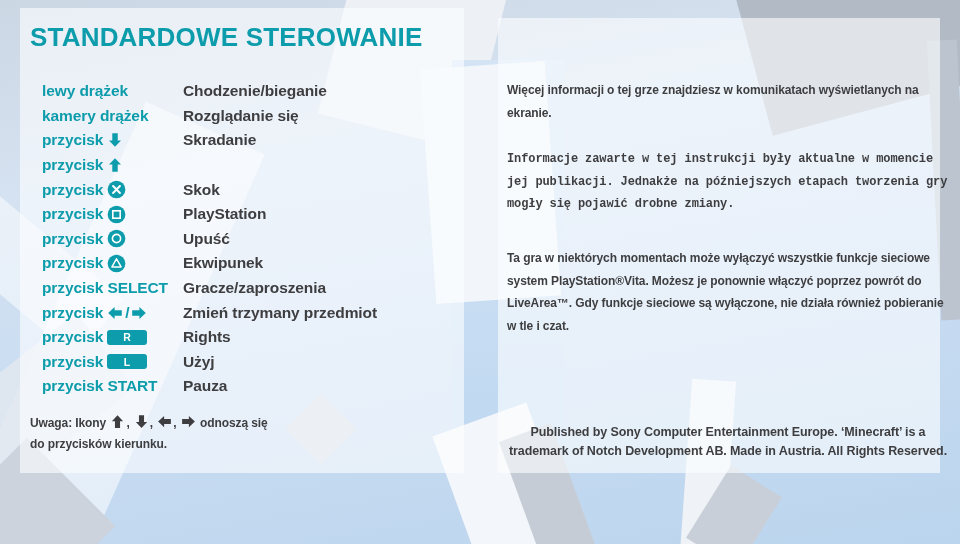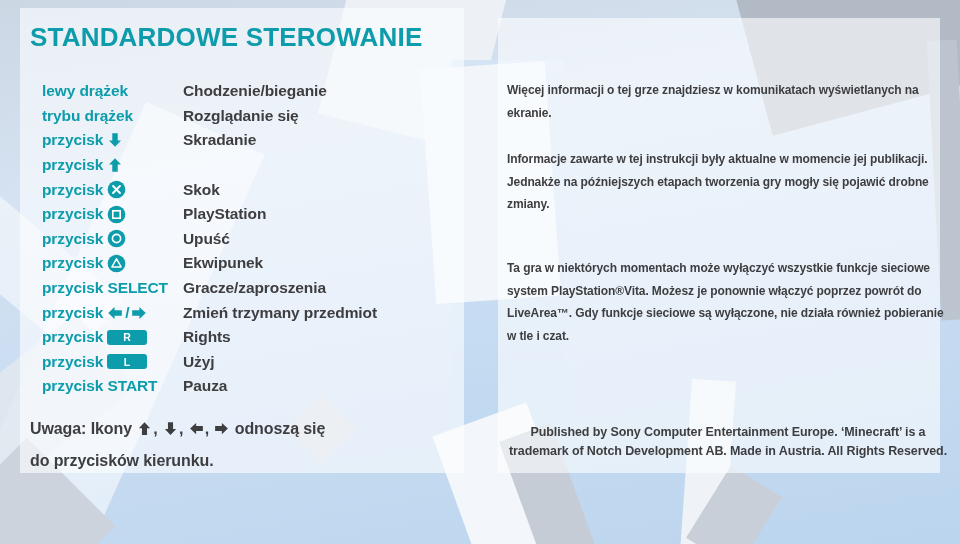--- a/index.html
+++ b/index.html
@@ -41,30 +41,30 @@
   .icn{width:16px;height:16px;flex:none;display:inline-block;}
   .icn.face{width:19px;height:19px;}
   .slash{color:var(--accent,#0d9cab);font-weight:bold;font-size:15.5px;margin:0 -2px;}
   .shoulder{
     display:inline-flex;align-items:center;justify-content:center;
     width:40px;height:15px;border-radius:3px;background:var(--accent,#0d9cab);
     color:#fff;font-size:10.5px;font-weight:bold;letter-spacing:.5px;
   }
   .note{
     position:absolute;left:30px;top:413px;width:345px;
-    color:var(--ink,#3e3e40);font-size:16px;font-weight:bold;line-height:32px;letter-spacing:-.1px;
+    color:var(--ink,#3e3e40);font-size:12px;font-weight:bold;line-height:21px;letter-spacing:-.1px;
   }
   .note .icn{width:15px;height:15px;vertical-align:-2px;margin:0 1px;}
   .info-p{
     position:absolute;left:507px;width:442px;margin:0;
     color:var(--ink,#3e3e40);font-size:12px;font-weight:bold;line-height:22.5px;letter-spacing:-.1px;
   }
   .ip1{top:79px;}
-  .ip2{top:148px;}
-  .ip3{top:247px;margin-top:10px;}
+  .ip2{top:148px;font-family:Liberation Mono, monospace;}
+  .ip3{top:247px;}
   .footer{
     position:absolute;left:507px;top:423px;width:442px;margin:0;
     color:var(--ink,#3e3e40);font-size:12.5px;font-weight:bold;line-height:19px;letter-spacing:-.1px;text-align:center;
   }
 </style>
 </head>
 <body>
 
 <div class="stage">
 
@@ -87,21 +87,21 @@
   <div class="panel panel-right"></div>
 
   <h1 class="title">STANDARDOWE STEROWANIE</h1>
 
   <div id="controls-list">
       <div class="crow">
         <span class="clabel">lewy drążek</span>
         <span class="caction">Chodzenie/bieganie</span>
       </div>
       <div class="crow">
-        <span class="clabel">trybu drążek</span>
+        <span class="clabel">kamery drążek</span>
         <span class="caction">Rozglądanie się</span>
       </div>
       <div class="crow">
         <span class="clabel">przycisk<svg class="icn" viewBox="0 0 20 20">
             <path transform="rotate(180 10 10)" d="M10 1.5 L17.5 9.5 H13.4 V18.5 H6.6 V9.5 H2.5 Z" fill="#0d9cab"></path>
           </svg></span>
         <span class="caction">Skradanie</span>
       </div>
       <div class="crow">
         <span class="clabel">przycisk<svg class="icn" viewBox="0 0 20 20">

